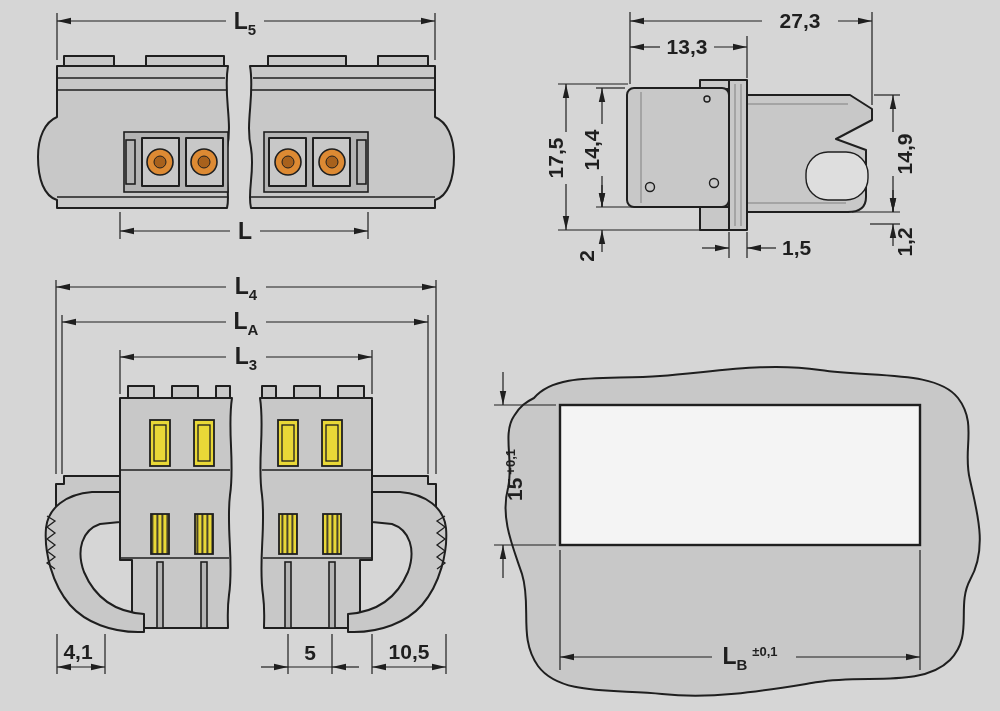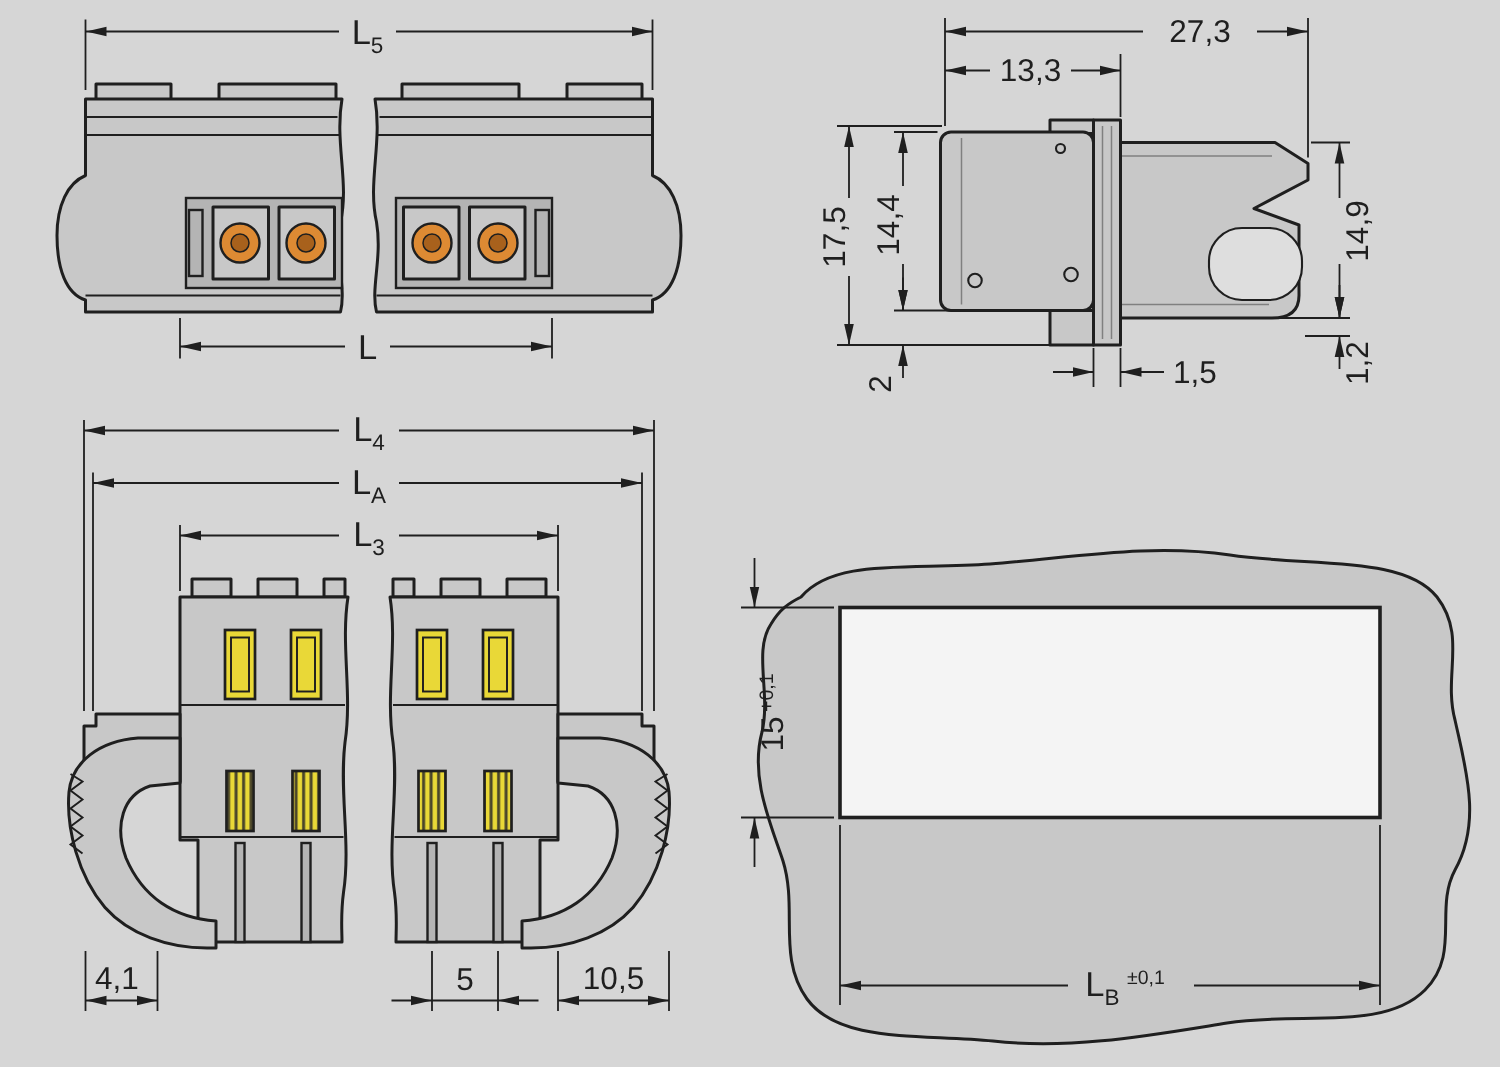--- a/index.html
+++ b/index.html
@@ -1,16 +1,16 @@
 <!DOCTYPE html>
 <html style="--background: #d6d6d6; --line: #1f1f1f; --line-soft: #808080; --body-fill: #c8c8c8; --body-fill-dark: #b4b4b4; --recess-fill: #dedede; --contact-orange: #dd8a33; --contact-orange-dark: #a8611c; --contact-yellow: #e9d837; --cutout-white: #f4f4f4;"><head>
 <meta charset="utf-8">
 <style>
   html,body{margin:0;padding:0;background:#d6d6d6;}
-  .stage{position:relative;width:1000px;height:711px;background:var(--background,#d6d6d6);overflow:hidden;}
+  .stage{position:relative;width:1000px;height:711px;background:var(--background,#d6d6d6);overflow:hidden;font-weight:bold;}
   svg{display:block;}
   .outline{fill:var(--body-fill,#c8c8c8);stroke:var(--line,#1f1f1f);stroke-width:2;stroke-linejoin:round;}
   .outline-dark{fill:var(--body-fill-dark,#b4b4b4);stroke:var(--line,#1f1f1f);stroke-width:1.6;}
   .detail{fill:none;stroke:var(--line,#1f1f1f);stroke-width:1.3;}
   .thin{fill:none;stroke:var(--line-soft,#808080);stroke-width:1;}
   .dimline{fill:none;stroke:var(--line,#1f1f1f);stroke-width:1.2;}
   .dim{font-family:"Liberation Sans",sans-serif;font-size:21px;fill:var(--line,#1f1f1f);}
   .big{font-size:23px;}
   .sub{font-size:15px;}
   .sup{font-size:13px;}

